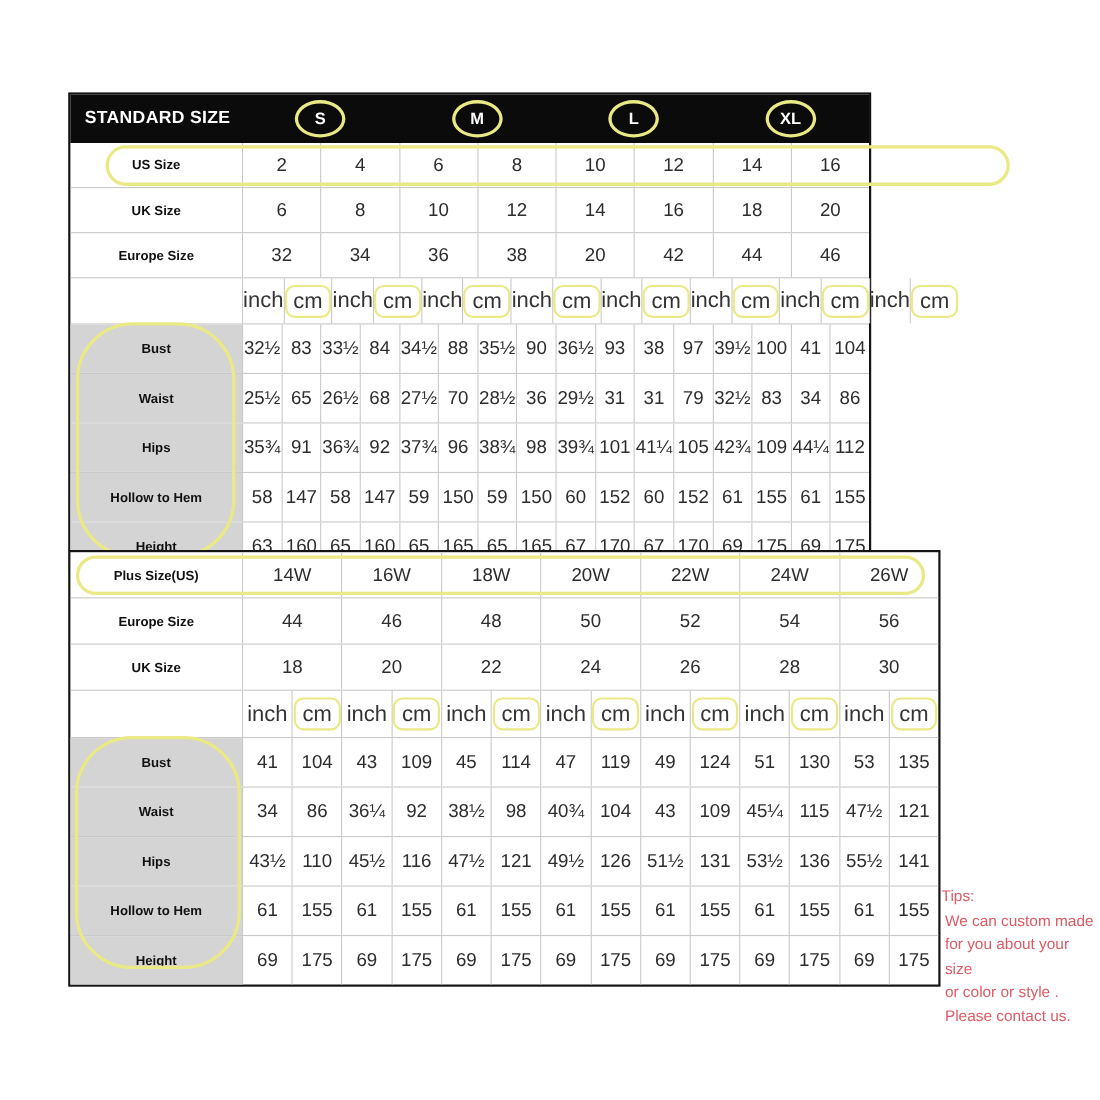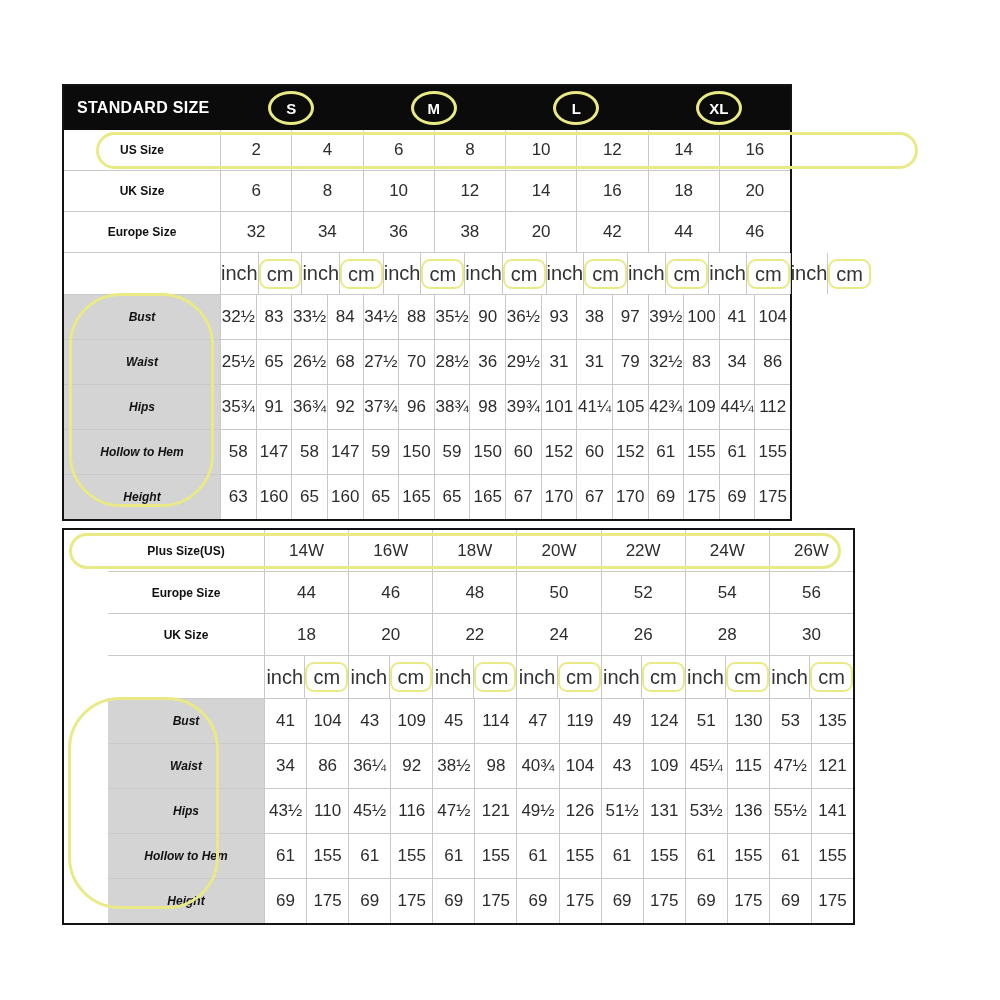--- a/index.html
+++ b/index.html
@@ -7,37 +7,37 @@
     --grid:#c9c9c9;
     --labelw:156px;
     --text:#2d2d2d;
   }
   html,body{margin:0;padding:0;background:#fff;}
   body{width:1000px;height:1000px;font-family:"Liberation Sans",sans-serif;position:relative;overflow:hidden;}
   .canvas{position:absolute;inset:0;}
 
   .size-chart{position:absolute;background:#fff;border:2px solid #141414;box-sizing:border-box;}
   #standard-table{left:62px;top:84px;width:730px;}
-  #plus-table{left:62px;top:528px;width:793px;padding-left:44px;}
+  #plus-table{left:62px;top:500px;width:793px;}
 
   
   .header-bar{display:grid;grid-template-columns:var(--labelw) 1fr;height:44px;background:#0b0b0b;align-items:center;}
   .header-title{color:#fff;font-weight:bold;font-size:16px;padding-left:13px;letter-spacing:.3px;white-space:nowrap;}
   .group-strip{display:grid;grid-template-columns:repeat(4,1fr);height:100%;}
   .group-slot{display:flex;align-items:center;justify-content:center;}
   .group-letter{width:46px;height:34px;border:3px solid var(--yellow);border-radius:50%;color:#fff;
     font-weight:bold;font-size:15px;display:flex;align-items:center;justify-content:center;box-sizing:border-box;}
 
   
   .row{display:grid;border-top:1px solid var(--grid);}
   .row:first-child{border-top:none;}
   .cell{display:flex;align-items:center;justify-content:center;box-sizing:border-box;}
   .value-cell{border-left:1px solid var(--grid);font-size:17px;color:var(--text);}
   .label-cell{font-weight:bold;font-size:12px;color:#111;}
-  .label-cell.gray{background:#d4d4d4;font-style:italic;}
+  .label-cell.gray{background:#d4d4d4;}
   .unit-cell{font-size:20px;color:#333;}
   .cm-box{border:2.5px solid var(--yellow);border-radius:9px;padding:3px 6px;line-height:1;}
 
   #standard-table .size-row{height:40px;}
   #standard-table .unit-row{height:41px;}
   #standard-table .meas-row{height:44px;}
   #plus-table .size-row{height:41px;}
   #plus-table .unit-row{height:42px;}
   #plus-table .meas-row{height:44px;}
 
@@ -391,14 +391,23 @@
           <div class="cell value-cell">69</div>
           <div class="cell value-cell">175</div>
           <div class="cell value-cell">69</div>
           <div class="cell value-cell">175</div>
         </div>
       </div>
     <div class="annot annot-plus-sizerow"></div>
     <div class="annot annot-plus-labels"></div>
   </section>
 
+  <aside class="tips">
+    <div class="tips-title">Tips:</div>
+    <div id="tips-lines">
+        <div class="tips-line">We can custom made</div>
+        <div class="tips-line">for you about your size</div>
+        <div class="tips-line">or color or style .</div>
+        <div class="tips-line">Please contact us.</div>
+      </div>
+  </aside>
 
 </div>
 
 </body></html>

